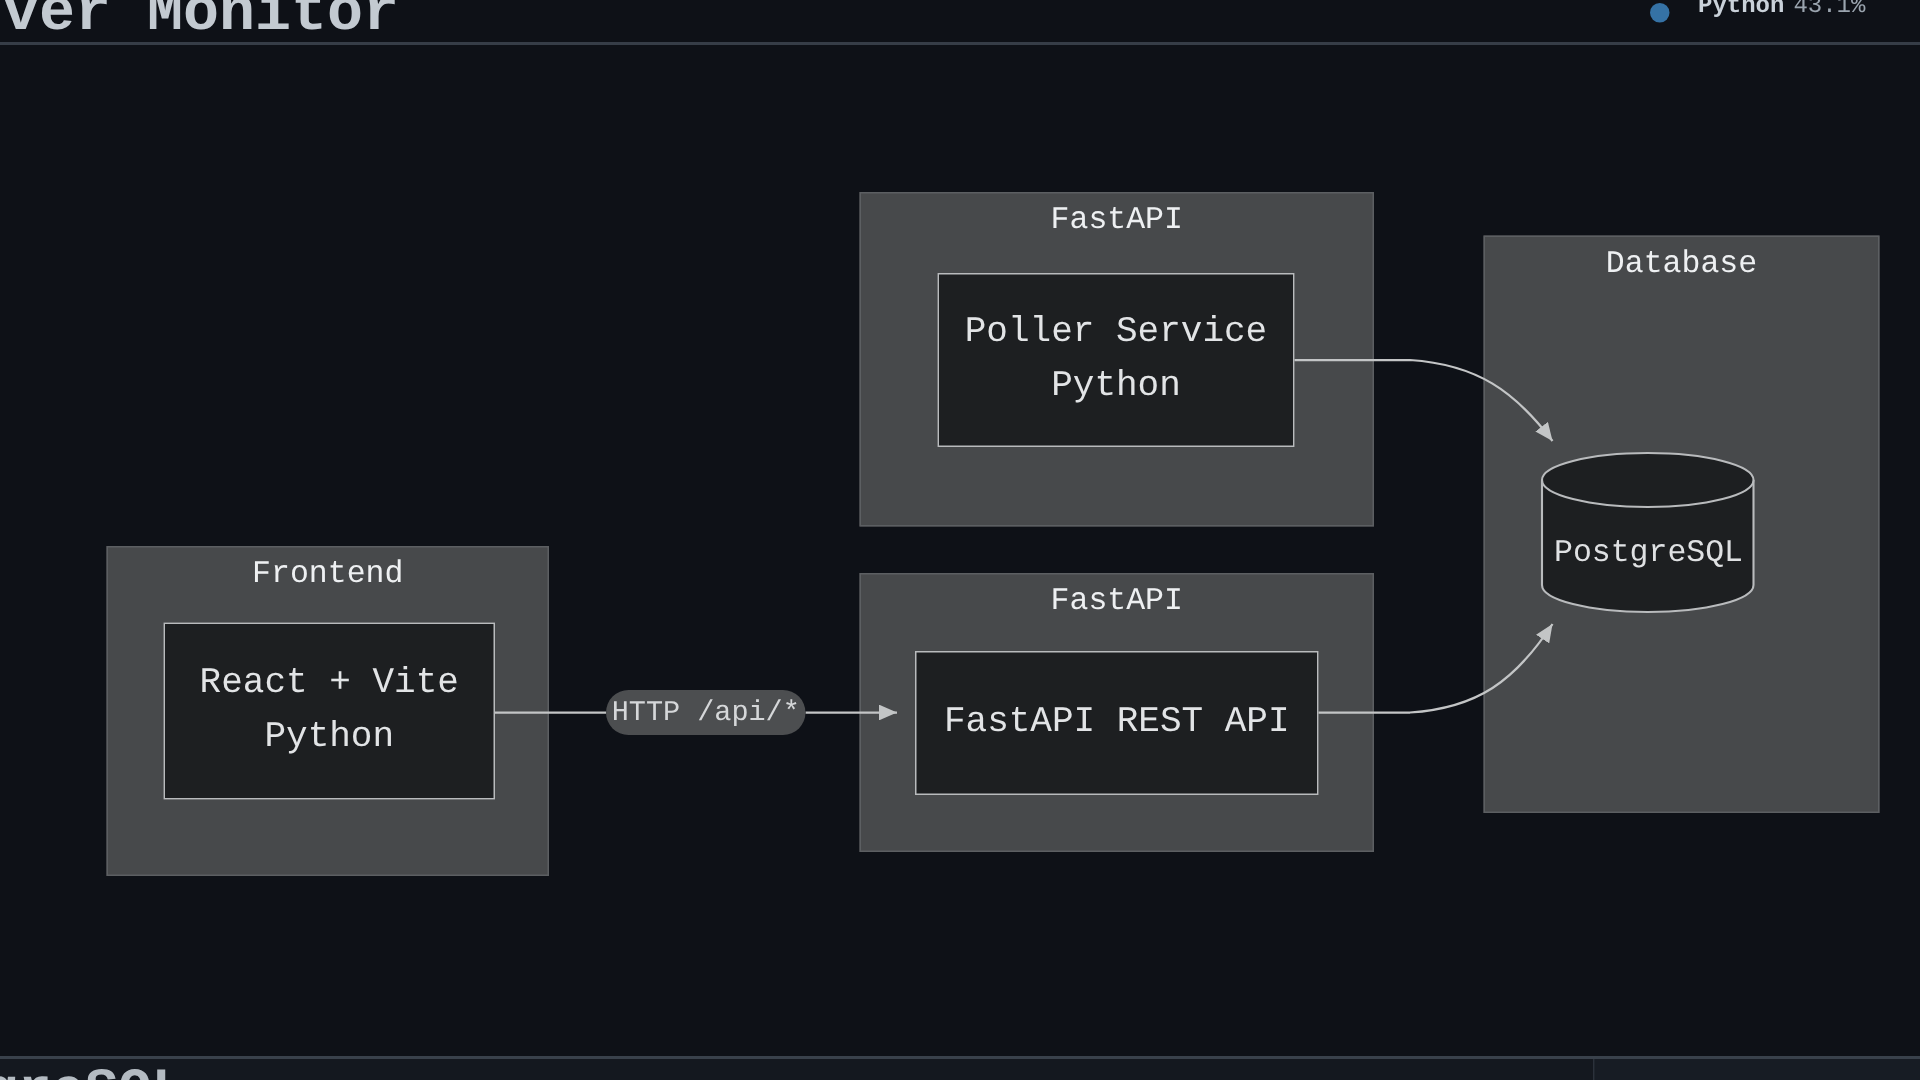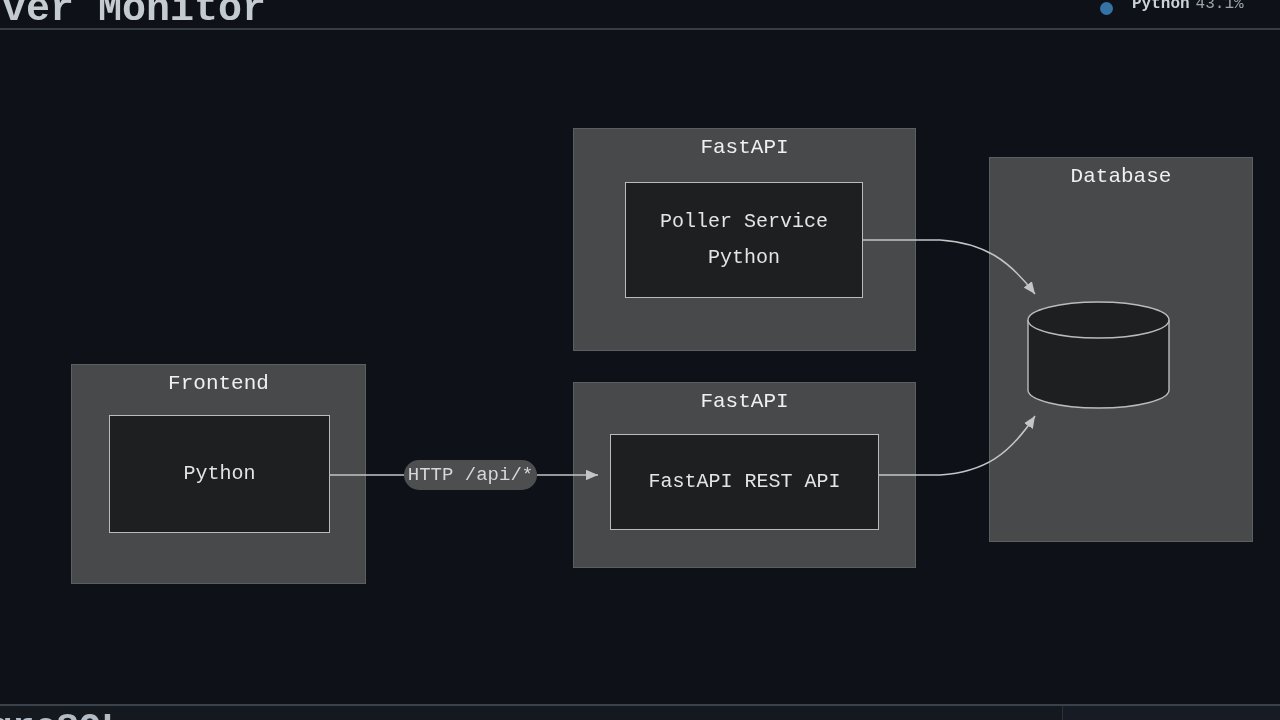--- a/index.html
+++ b/index.html
@@ -41,21 +41,21 @@
   
   .cluster{position:absolute;background:var(--cluster-fill);border:1px solid var(--cluster-border);}
   .cluster-title{width:100%;text-align:center;margin-top:7px;font-size:21px;
     color:#eef0f2;font-weight:500;}
   .cluster-frontend{left:71px;top:364px;width:295px;height:220px;}
   .cluster-poller{left:573px;top:128px;width:343px;height:223px;}
   .cluster-backend{left:573px;top:382px;width:343px;height:186px;}
   .cluster-database{left:989px;top:157px;width:264px;height:385px;}
 
   .node{position:absolute;background:var(--node-fill);border:1px solid var(--node-border);
-    color:var(--node-text);font-size:20px;line-height:36px;text-align:center;
+    color:var(--node-text);font-size:24px;line-height:36px;text-align:center;
     display:flex;flex-direction:column;justify-content:center;}
   .node-frontend{left:109px;top:415px;width:221px;height:118px;}
   .node-poller{left:625px;top:182px;width:238px;height:116px;}
   .node-backend{left:610px;top:434px;width:269px;height:96px;}
 
   .edges-svg{position:absolute;left:0;top:0;width:1280px;height:720px;pointer-events:none;}
   .edge-path{fill:none;stroke:var(--edge);stroke-width:1.5px;}
   .arrowhead{fill:var(--edge);}
   .cyl{fill:var(--node-fill);stroke:var(--node-border);stroke-width:1.4px;}
 
@@ -85,20 +85,21 @@
     <div class="cluster-title">FastAPI</div>
   </div>
   <div class="cluster cluster-backend">
     <div class="cluster-title">FastAPI</div>
   </div>
   <div class="cluster cluster-database">
     <div class="cluster-title">Database</div>
   </div>
 
   <div class="node node-frontend">
+    <span>React + Vite</span>
     <span>Python</span>
   </div>
   <div class="node node-poller">
     <span>Poller Service</span>
     <span>Python</span>
   </div>
   <div class="node node-backend">
     <span>FastAPI REST API</span>
   </div>
 
@@ -110,20 +111,21 @@
     </defs>
     <line class="edge-path" x1="330" y1="475" x2="404" y2="475"></line>
     <line class="edge-path" x1="537" y1="475" x2="598" y2="475" marker-end="url(#arrow)"></line>
     <path class="edge-path" d="M863,240 L940,240 C985,243 1010,261 1035,294" marker-end="url(#arrow)"></path>
     <path class="edge-path" d="M879,475 L940,475 C985,472 1010,454 1035,416" marker-end="url(#arrow)"></path>
     <path class="cyl" d="M1028,320 V390 A70.5,18 0 0 0 1169,390 V320"></path>
     <ellipse class="cyl" cx="1098.5" cy="320" rx="70.5" ry="18"></ellipse>
   </svg>
 
   <div class="edge-label">HTTP /api/*</div>
+  <div class="cyl-label">PostgreSQL</div>
 
   <div class="bottom-rule"></div>
   <div class="bottom-band"></div>
   <div class="bottom-band-right"></div>
   <div class="bottom-vline"></div>
   <div class="bottom-heading">greSQL</div>
 
 </div>
 
 </body></html>

